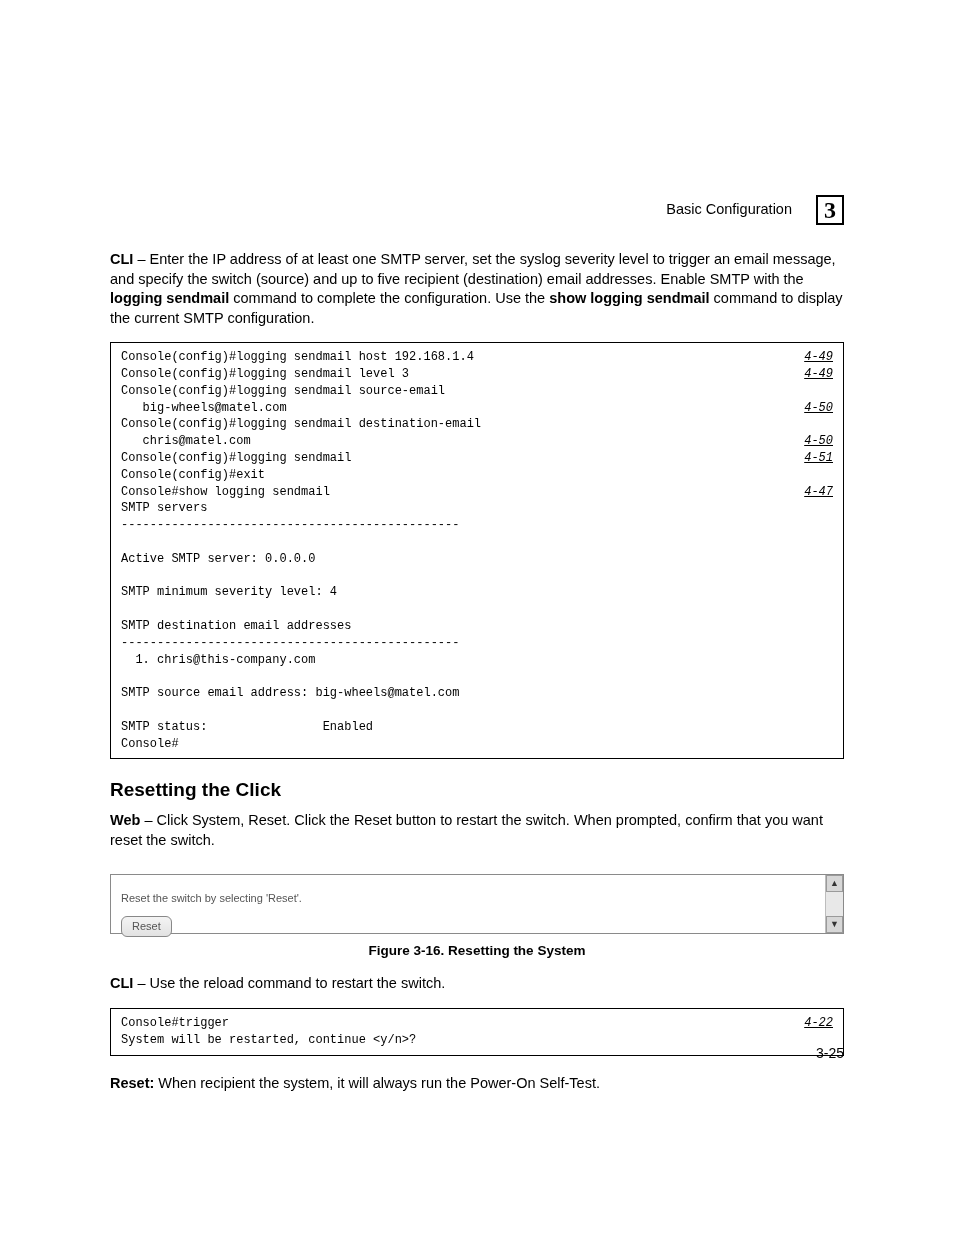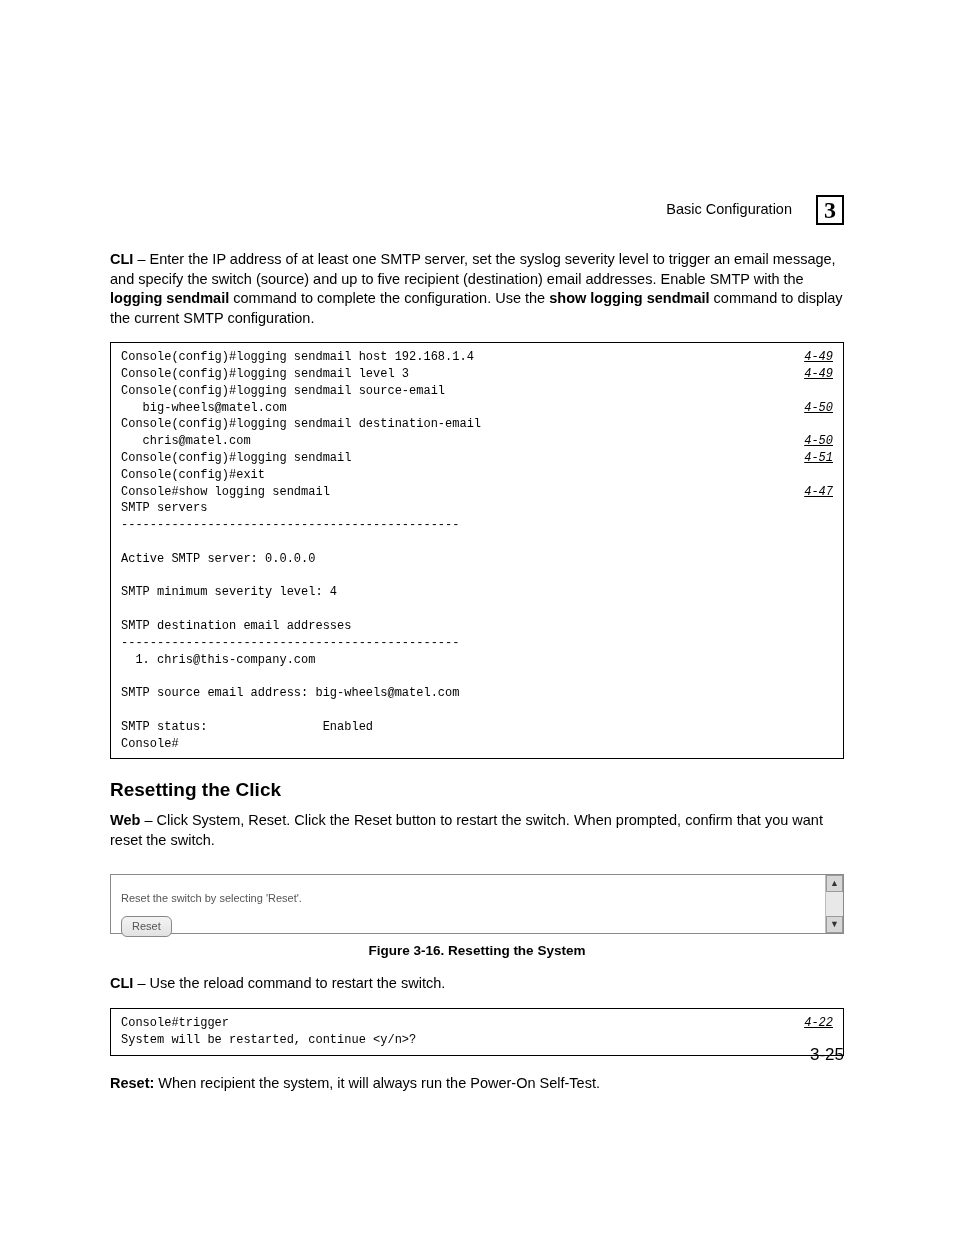--- a/index.html
+++ b/index.html
@@ -15,21 +15,21 @@
   .codebox .ref{font-style:italic;text-decoration:underline;}
   h3{font-family:Arial,Helvetica,sans-serif;font-weight:bold;font-size:19px;margin:18px 0 8px 0;}
   .screenshot{border:1px solid #8a8a8a;padding:16px 10px;margin:24px 0 6px 0;position:relative;background:#fff;height:60px;box-sizing:border-box;}
   .screenshot .instr{font-family:Arial,Helvetica,sans-serif;font-size:11px;color:#555;margin-bottom:10px;}
   .screenshot .btn{display:inline-block;border:1px solid #888;background:linear-gradient(#f4f4f4,#e2e2e2);padding:2px 10px;font-size:11px;color:#555;border-radius:6px;}
   .scroll{position:absolute;right:0;top:0;bottom:0;width:17px;background:#e8e8e8;border-left:1px solid #bdbdbd;}
   .scroll .arrow{position:absolute;left:0;width:17px;height:17px;background:#d7d7d7;border:1px solid #9a9a9a;box-sizing:border-box;font-size:9px;line-height:15px;text-align:center;color:#333;}
   .scroll .up{top:0;}
   .scroll .down{bottom:0;}
   .caption{text-align:center;font-weight:bold;font-size:13.5px;margin:8px 0 14px 0;}
-  .pgnum{position:absolute;right:110px;top:1044px;font-size:17px;}
+  .pgnum{position:absolute;right:110px;top:1044px;font-size:14px;}
 </style>
 </head>
 <body>
 
 <div class="page">
 
   <div class="header">
     <span class="title">Basic Configuration</span>
     <span class="badge">3</span>
   </div>

